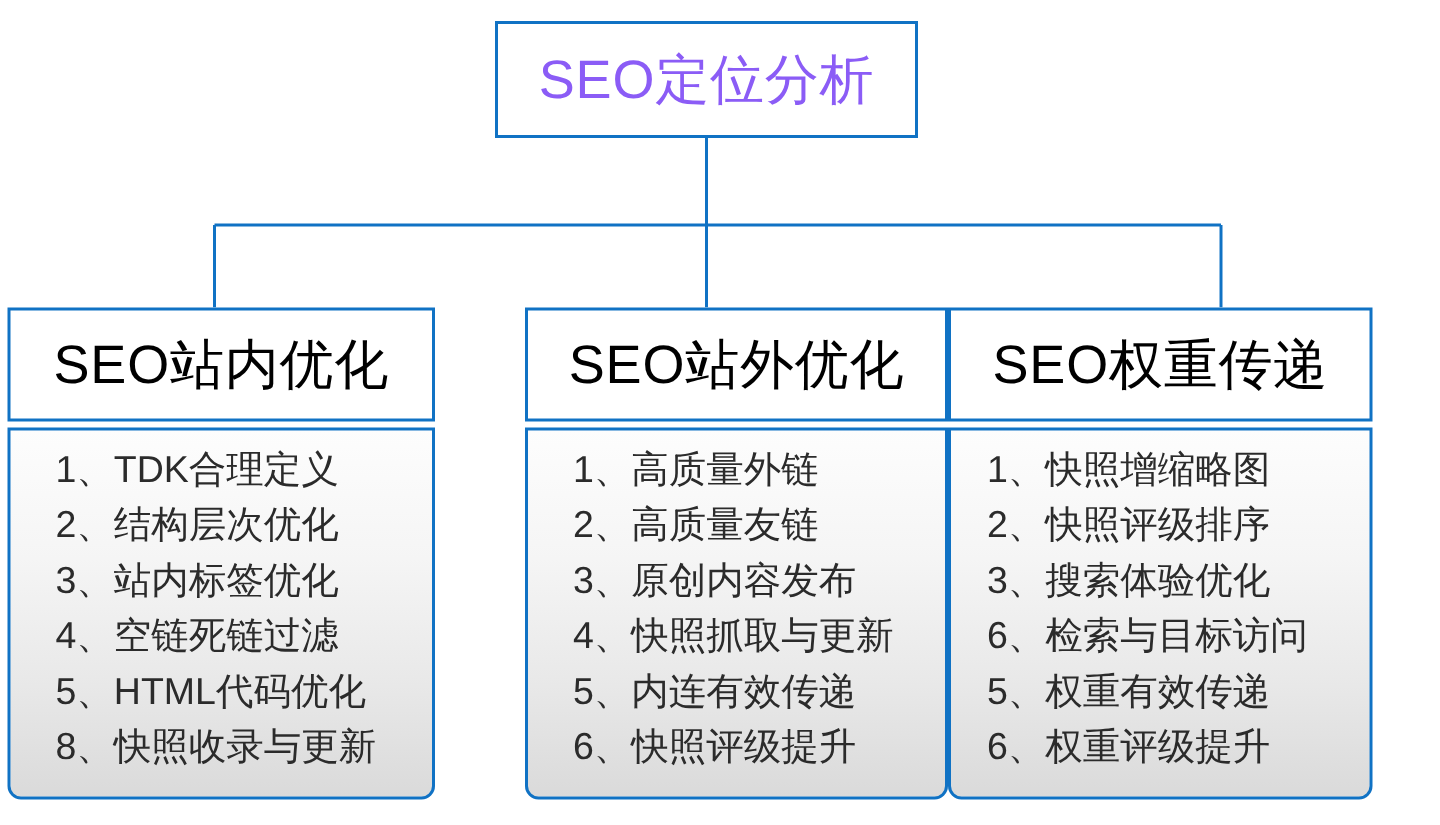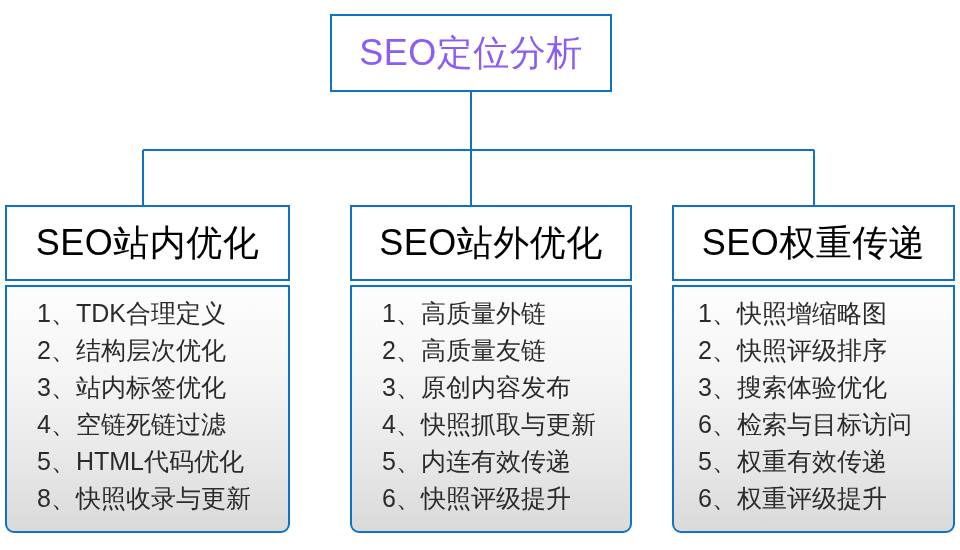--- a/index.html
+++ b/index.html
@@ -54,21 +54,21 @@
     white-space: nowrap;
   }
 
   
   .branch {
     position: absolute;
     top: 205px;
   }
   .branch-1 { left: 5px;   width: 285px; }
   .branch-2 { left: 340px; width: 282px; margin-left: 10px; }
-  .branch-3 { left: 672px; width: 283px; }
+  .branch-3 { left: 632px; width: 283px; }
 
   .branch-header {
     box-sizing: border-box;
     height: 76px;
     border: 2px solid #1072c4;
     background: #ffffff;
     display: flex;
     align-items: center;
     justify-content: center;
   }

